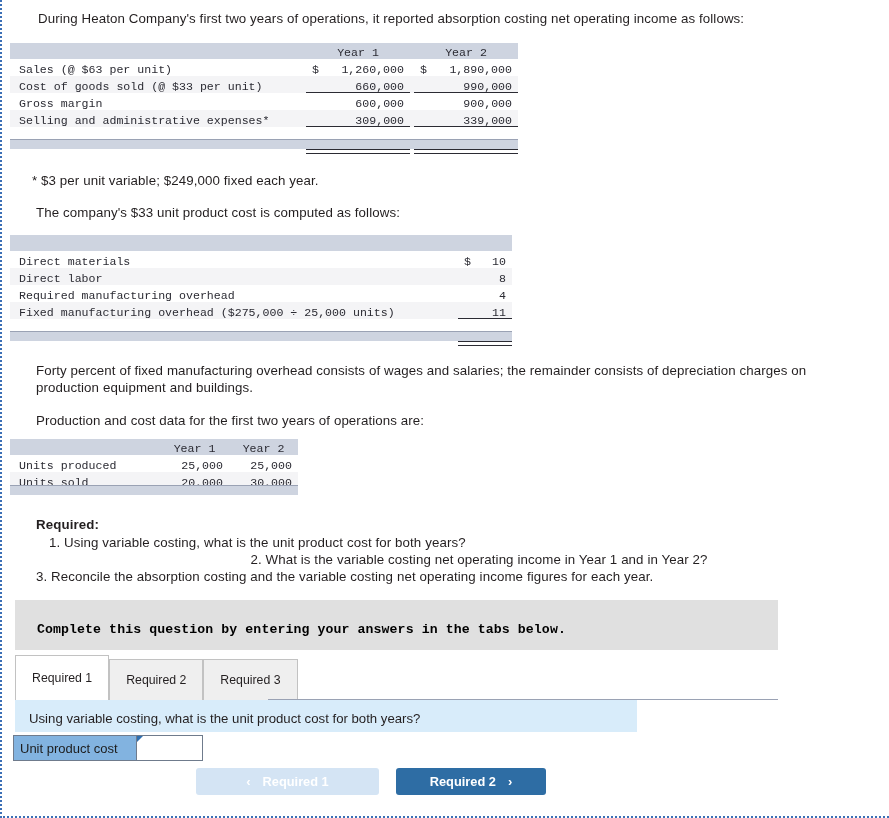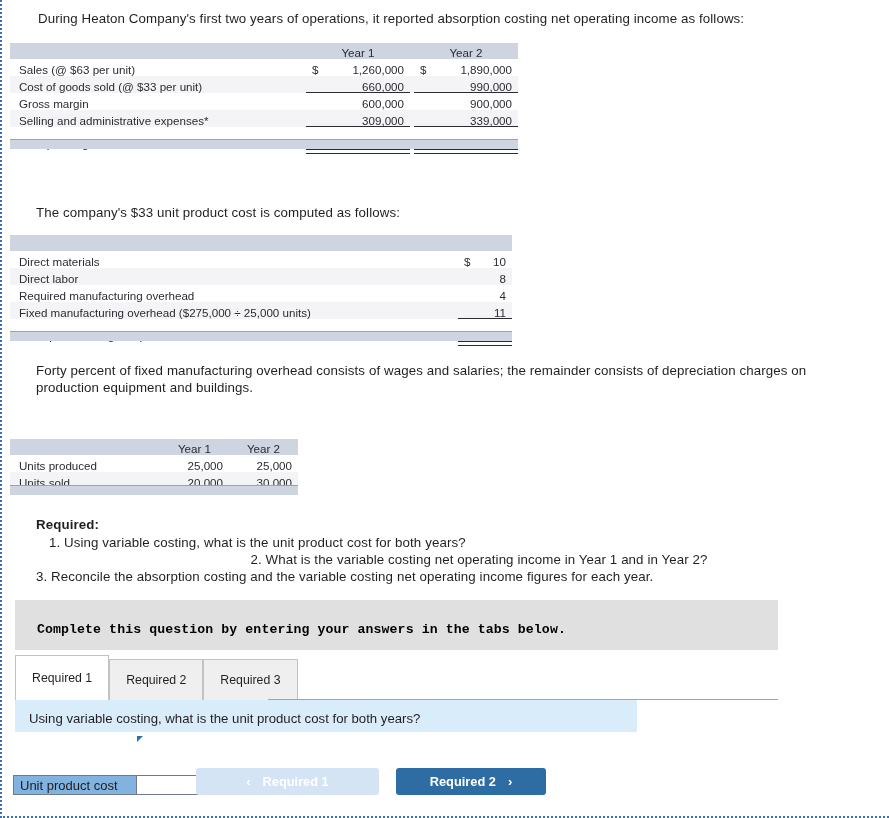--- a/index.html
+++ b/index.html
@@ -30,21 +30,21 @@
     line-height: 17px;
     color: #231f20;
     letter-spacing: 0.1px;
     margin-left: 28px;
   }
 
   
   .acct {
     position: absolute;
     border-collapse: collapse;
-    font-family: Liberation Sans, sans-serif;
+    font-family: Liberation Mono, monospace;
     font-size: 11.6px;
     color: #2b2b33;
     table-layout: fixed;
   }
   .acct td, .acct th {
     padding: 0;
     font-weight: normal;
     vertical-align: bottom;
     white-space: pre;
   }
@@ -252,20 +252,21 @@
         <td class="cur u-double">$</td>
         <td class="num u-double">291,000</td>
         <td></td>
         <td class="cur u-double">$</td>
         <td class="num u-double">561,000</td>
       </tr>
     </tbody>
   </table>
   <div class="tfoot" style="left:8px; top:139px; width:508px;"></div>
 
+  <div class="para" style="left:2px; top:172px; width:700px;">* $3 per unit variable; $249,000 fixed each year.</div>
 
   <div class="para" style="left:6px; top:204px; width:700px;">The company's $33 unit product cost is computed as follows:</div>
 
   <table class="acct" style="left:8px; top:235px; width:502px;">
     <colgroup>
       <col style="width:448px">
         <col style="width:18px">
         <col style="width:36px">
     </colgroup>
     <tbody>
@@ -301,20 +302,21 @@
         <td class="cur u-double">$</td>
         <td class="num u-double">33</td>
       </tr>
     </tbody>
   </table>
   <div class="tfoot" style="left:8px; top:331px; width:502px;"></div>
 
   <div class="para" style="left:6px; top:362px; width:880px;">Forty percent of fixed manufacturing overhead consists of wages and salaries; the remainder consists of depreciation charges on</div>
   <div class="para" style="left:6px; top:379px; width:880px;">production equipment and buildings.</div>
 
+  <div class="para" style="left:6px; top:412px; width:700px;">Production and cost data for the first two years of operations are:</div>
 
   <table class="acct" style="left:8px; top:439px; width:288px;">
     <colgroup>
       <col style="width:150px">
         <col style="width:69px">
         <col style="width:69px">
     </colgroup>
     <tbody>
       <tr class="hdr">
         <td></td>
@@ -354,21 +356,21 @@
     <div class="tab">
       <span>Required 3</span>
     </div>
   </div>
   <div class="tabrule" style="left:266px; top:699px; width:510px;"></div>
 
   <div class="qbar" style="left:13px; top:700px; width:622px; height:32px;">
     <span>Using variable costing, what is the unit product cost for both years?</span>
   </div>
 
-  <div class="answer-row" style="left:11px; top:775px; width:190px; height:20px;">
+  <div class="answer-row" style="left:11px; top:735px; width:190px; height:26px;">
     <div class="answer-label">Unit product cost</div>
     <input class="answer-input" type="text" placeholder="" style="">
   </div>
   <div class="cellmark" style="left:135px; top:736px;"></div>
 
   <button class="navbtn prev" style="left:194px; top:768px; width:183px; height:27px;">
     <span class="chev">‹</span>
     <span>Required 1</span>
   </button>
 

